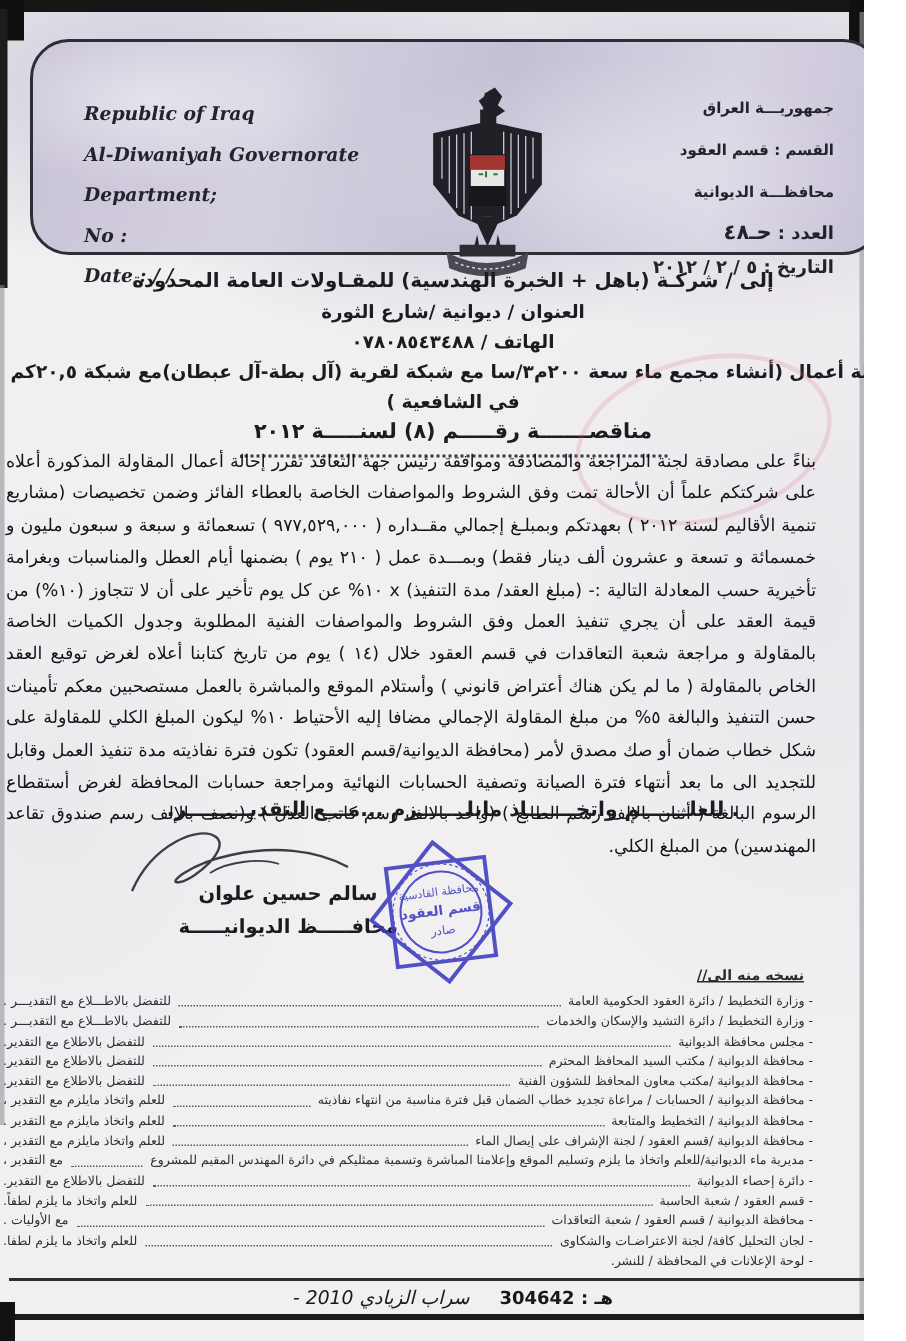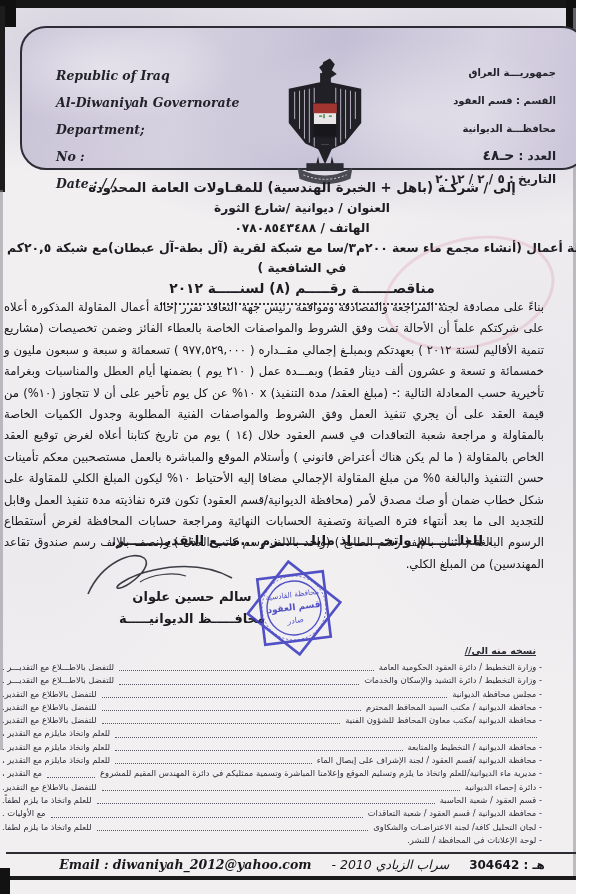--- a/index.html
+++ b/index.html
@@ -201,20 +201,21 @@
         <span class="to">محافظة الديوانية / مكتب السيد المحافظ المحترم</span>
         <span class="leader"></span>
         <span class="act">للتفضل بالاطلاع مع التقدير.</span>
       </div>
     <div class="dist-row">
         <span class="to">محافظة الديوانية /مكتب معاون المحافظ للشؤون الفنية</span>
         <span class="leader"></span>
         <span class="act">للتفضل بالاطلاع مع التقدير.</span>
       </div>
     <div class="dist-row">
+        <span class="to">محافظة الديوانية / الحسابات / مراعاة تجديد خطاب الضمان قبل فترة مناسبة من انتهاء نفاذيته</span>
         <span class="leader"></span>
         <span class="act">للعلم واتخاذ مايلزم مع التقدير ،</span>
       </div>
     <div class="dist-row">
         <span class="to">محافظة الديوانية / التخطيط والمتابعة</span>
         <span class="leader"></span>
         <span class="act">للعلم واتخاذ مايلزم مع التقدير .</span>
       </div>
     <div class="dist-row">
         <span class="to">محافظة الديوانية /قسم العقود / لجنة الإشراف على إيصال الماء</span>
@@ -250,16 +251,15 @@
         <span class="to">لوحة الإعلانات في المحافظة / للنشر.</span>
         <span class="leader"></span>
         <span class="act"></span>
       </div>
   </div>
 
   <div class="footer-rule"></div>
   <div class="footer">
     <span class="phone">هـ : 304642</span>
     <span class="scribe">سراب الزيادي 2010 -</span>
-    <span class="email" dir="ltr">Email : diwaniyah_2012@yahoo.com</span>
   </div>
 
 </div>
 
 </body></html>

